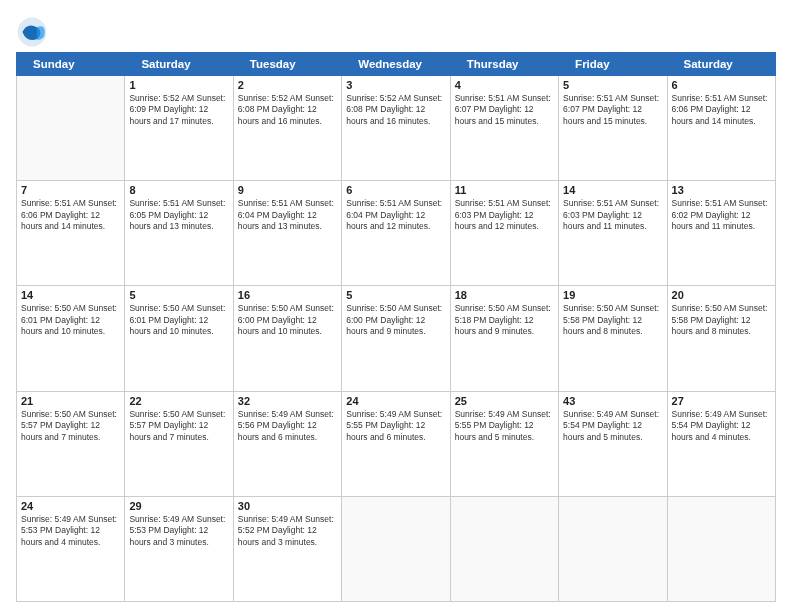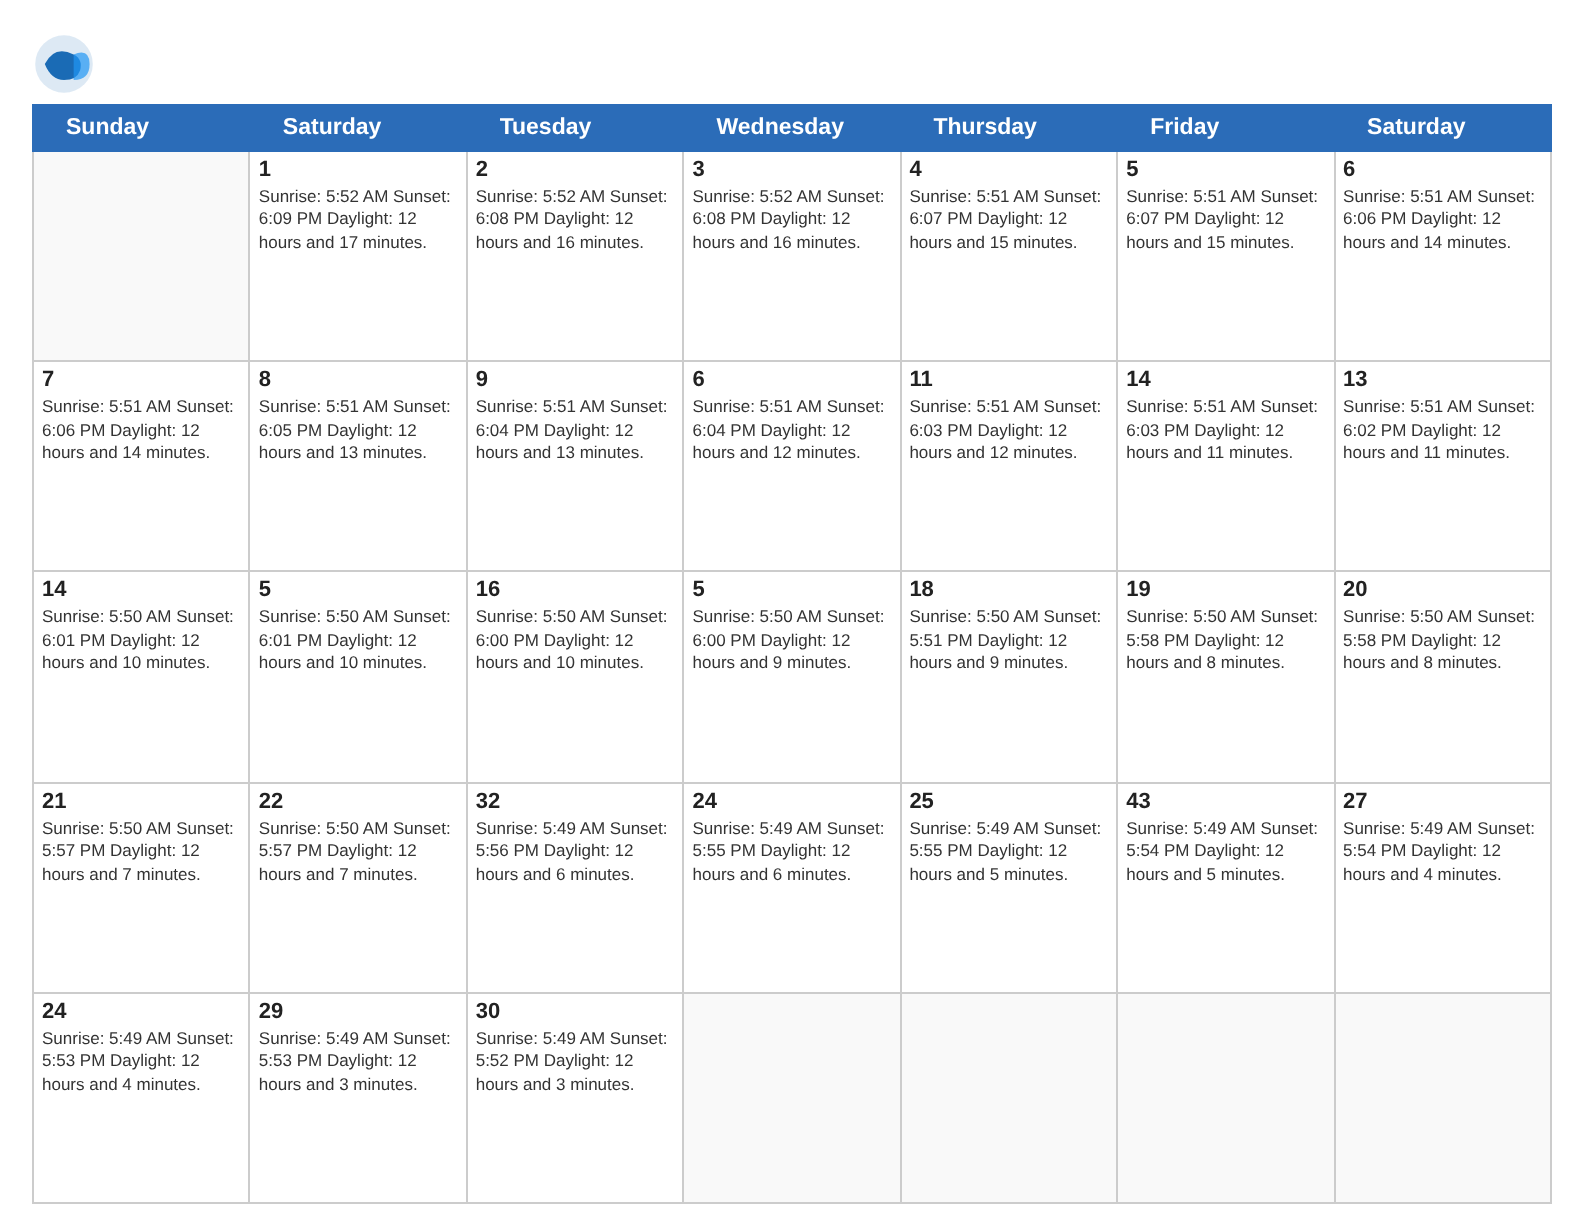--- a/index.html
+++ b/index.html
@@ -258,21 +258,21 @@
           <td>
             <span class="day-num">5</span>
             <div class="cell-info">Sunrise: 5:50 AM
 Sunset: 6:00 PM
 Daylight: 12 hours
 and 9 minutes.</div>
           </td>
           <td>
             <span class="day-num">18</span>
             <div class="cell-info">Sunrise: 5:50 AM
-Sunset: 5:51 PM
+Sunset: 5:18 PM
 Daylight: 12 hours
 and 9 minutes.</div>
           </td>
           <td>
             <span class="day-num">19</span>
             <div class="cell-info">Sunrise: 5:50 AM
 Sunset: 5:58 PM
 Daylight: 12 hours
 and 8 minutes.</div>
           </td>

